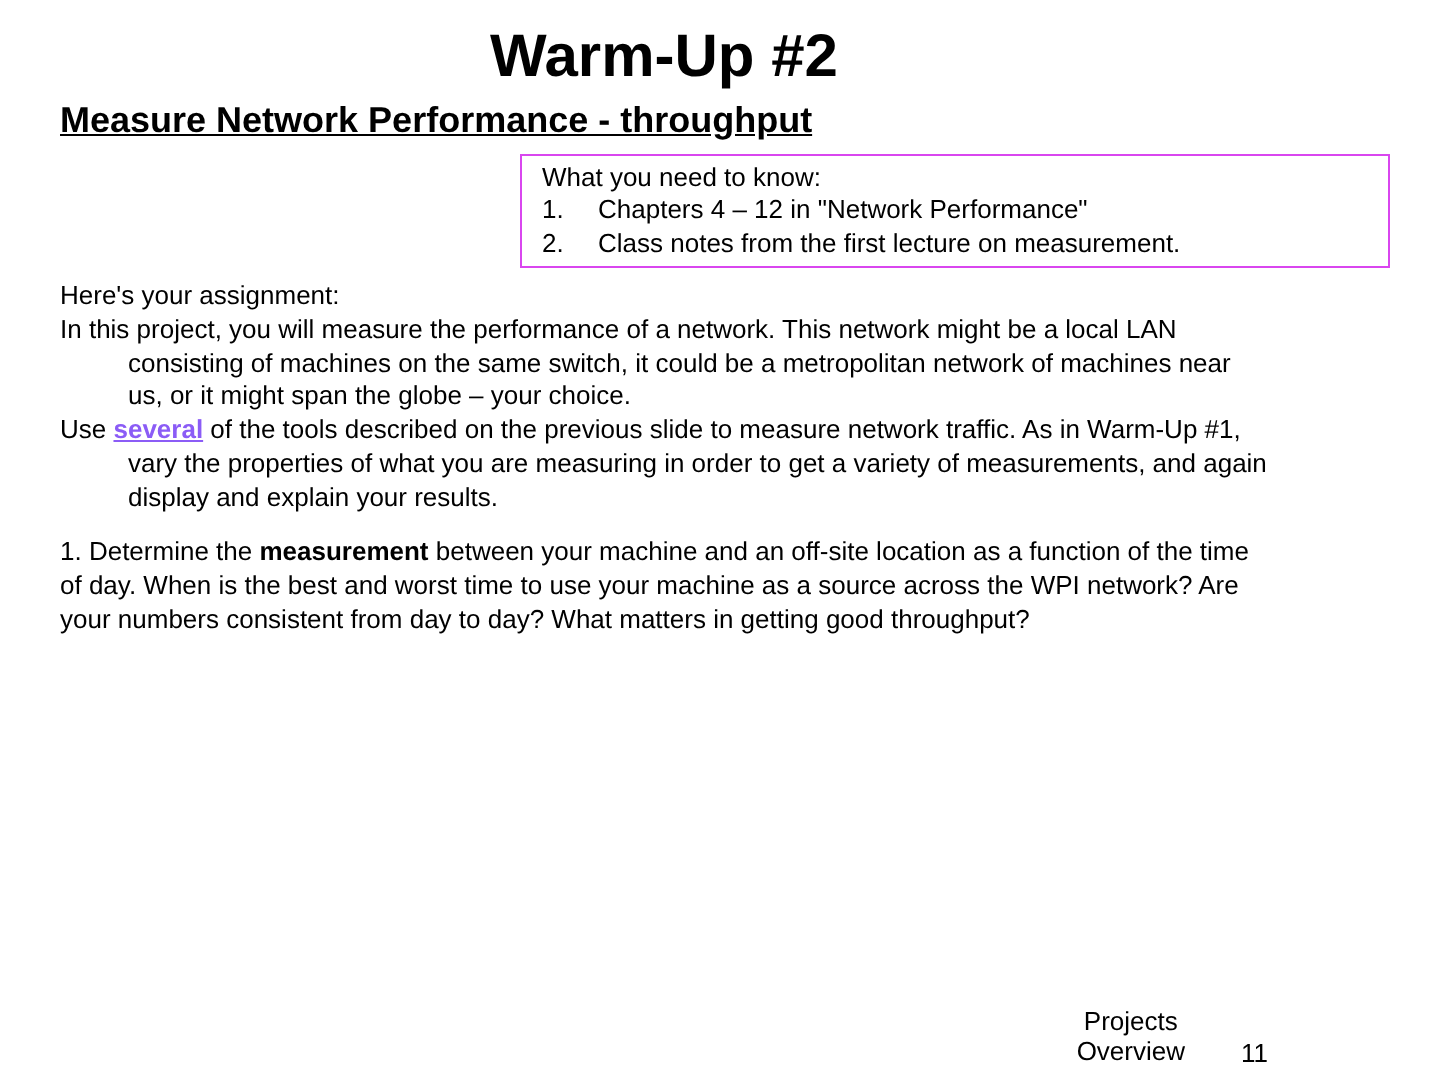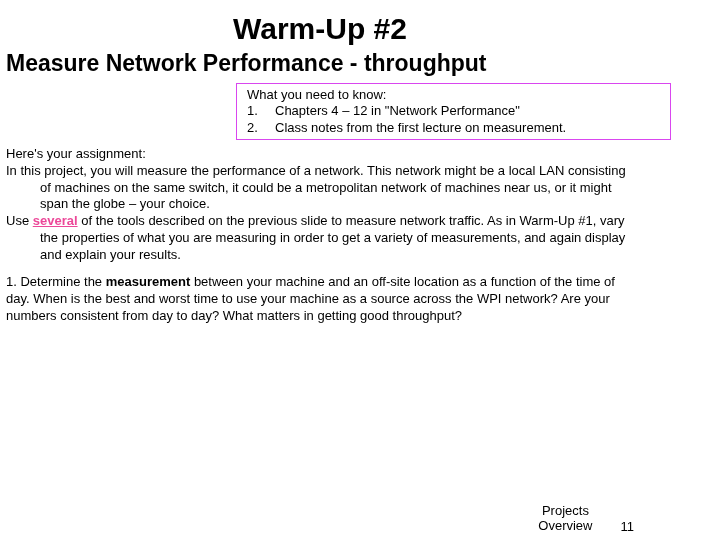--- a/index.html
+++ b/index.html
@@ -1,26 +1,26 @@
 <!DOCTYPE html>
 <html><head>
 <meta charset="utf-8">
 <style>
   * { margin: 0; padding: 0; box-sizing: border-box; }
   html, body { width: 720px; height: 540px; background: #fff; font-family: Arial, Helvetica, sans-serif; color: #000; }
-  .slide { width: 652px; height: 540px; padding: 12px 18px 8px 6px; position: relative; }
+  .slide { width: 652px; height: 540px; padding: 12px 18px 8px 30px; position: relative; }
   .title { font-size: 30px; font-weight: bold; text-align: center; margin-bottom: 4px; }
-  .subtitle { font-size: 23px; font-weight: bold; margin-bottom: 6px; }
+  .subtitle { font-size: 18px; font-weight: bold; margin-bottom: 6px; text-decoration: underline; }
   .need-box { border: 1px solid #d946ef; width: 435px; margin-left: 230px; padding: 3px 6px 3px 10px; font-size: 13px; line-height: 1.25; margin-bottom: 6px; }
   .need-box .item { padding-left: 28px; text-indent: -28px; }
   .need-box .num { display: inline-block; width: 28px; text-indent: 0; }
   .body { font-size: 13px; line-height: 1.3; }
   .body p { margin-bottom: 10px; }
   .hang { padding-left: 34px; text-indent: -34px; }
-  .emph-red { color: #ec4899; font-weight: bold; text-decoration: underline; text-align: right; }
+  .emph-red { color: #8b5cf6; font-weight: bold; text-decoration: underline; text-align: right; }
   .footer { position: absolute; bottom: 6px; right: 18px; font-size: 13px; display: flex; gap: 28px; align-items: flex-end; }
   .footer .label { text-align: center; line-height: 1.15; }
 </style>
 </head>
 <body>
 <div class="slide">
 
   <div class="title">Warm-Up #2</div>
   <div class="subtitle">Measure Network Performance - throughput</div>
 

